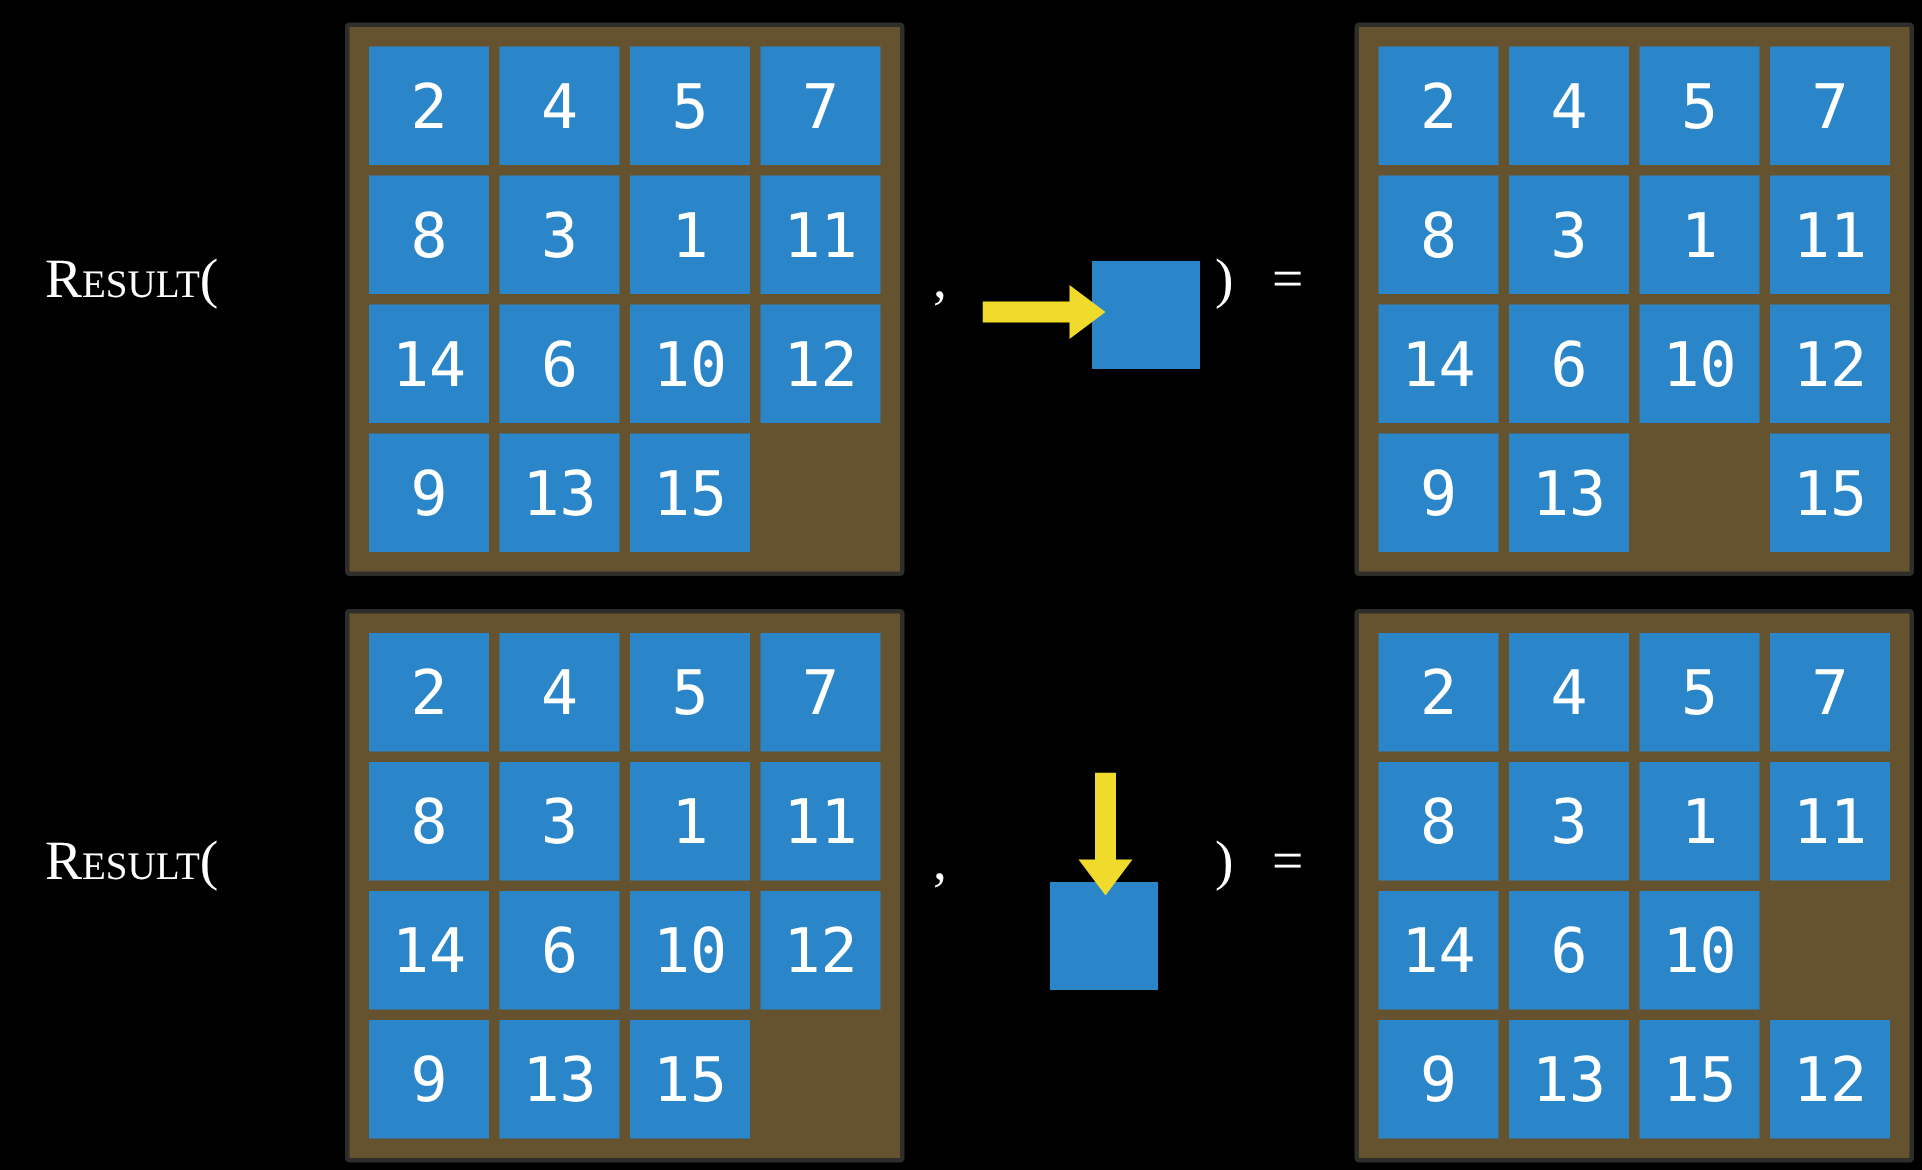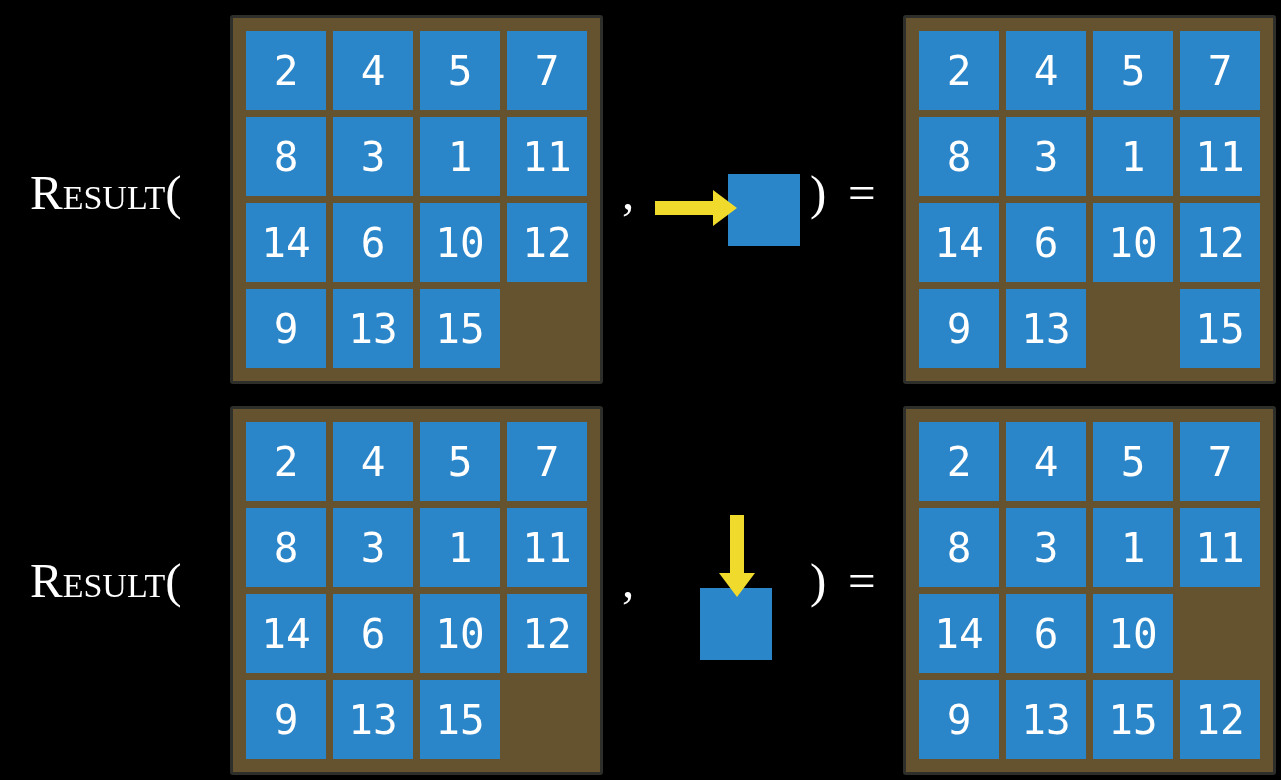--- a/index.html
+++ b/index.html
@@ -8,21 +8,21 @@
     width: 1281px;
     height: 780px;
     background: var(--background-black, #000000);
     overflow: hidden;
     font-family: "Liberation Serif", serif;
   }
   
   .expr-text {
     position: absolute;
     color: var(--text-white, #ffffff);
-    font-size: 49px;
+    font-size: 37px;
     line-height: 1;
     white-space: nowrap;
   }
   .fn-name { font-variant: small-caps; }
   #fn1    { left: 30px;  top: 168px; }
   #comma1 { left: 622px; top: 168px; }
   #rp1    { left: 810px; top: 168px; }
   #eq1    { left: 848px; top: 168px; }
   #fn2    { left: 30px;  top: 556px; }
   #comma2 { left: 622px; top: 556px; }

